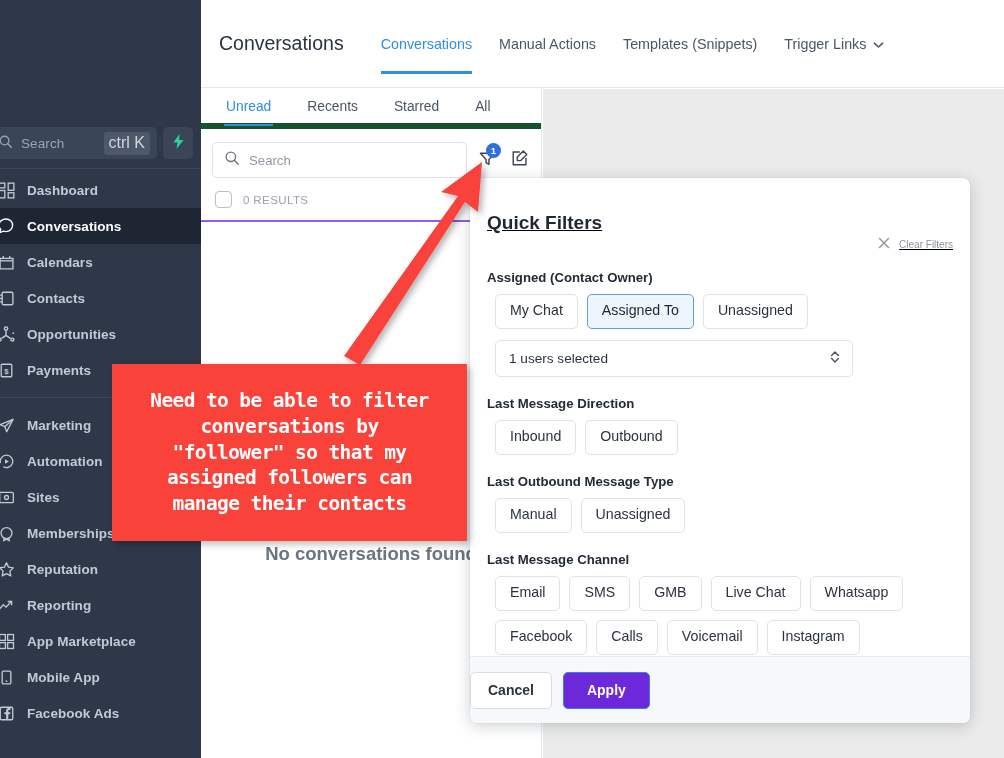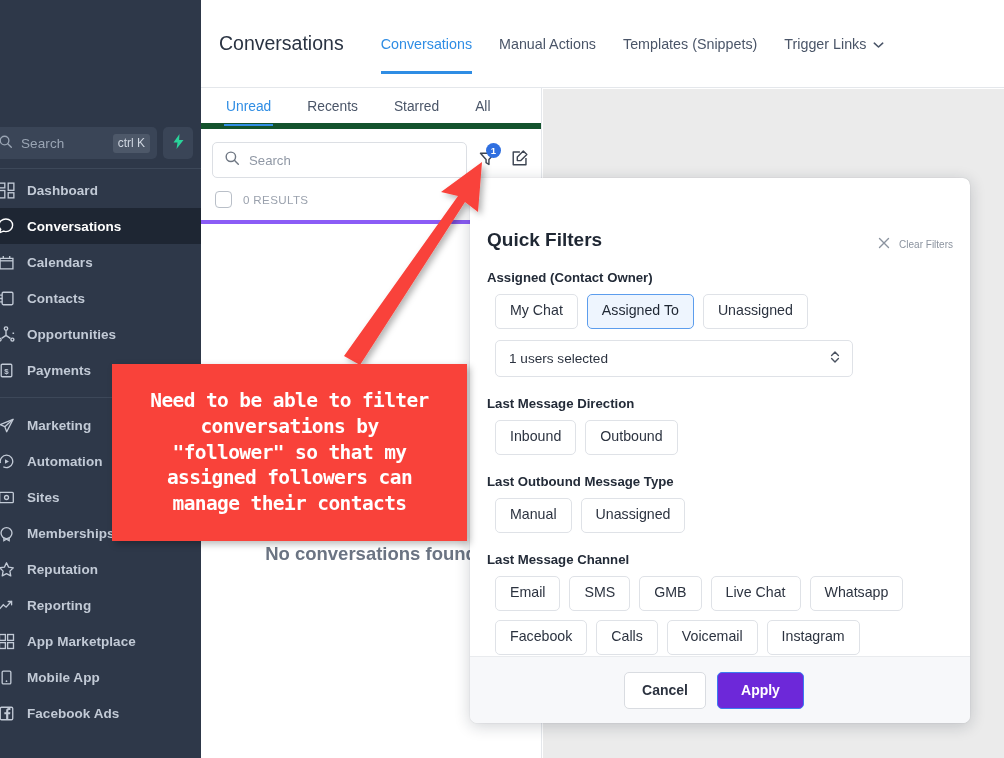--- a/index.html
+++ b/index.html
@@ -33,21 +33,21 @@
     padding: 0 7px 0 8px;
     gap: 8px;
     margin-left: -10px;
   }
   .sb-search .mag { flex: 0 0 auto; display:block; }
   .sb-search .sb-ph {
     flex: 1;
     font-size: 13.5px; color: #9aa5b4; letter-spacing: .1px;
   }
   .ctrlk {
-    font-size: 12px; color: #cfd6e0;
+    font-size: 16px; color: #cfd6e0;
     background: #4d5869; border-radius: 3px;
     padding: 2px 5px 3px; white-space: nowrap;
     font-family: "Liberation Sans", sans-serif;
   }
   .sb-bolt {
     width: 30px; height: 32px; border-radius: 5px;
     background: #3a4557;
     display: flex; align-items: center; justify-content: center;
     flex: 0 0 auto;
   }
@@ -143,21 +143,21 @@
     position: absolute; top: -4px; right: -2px;
     width: 15px; height: 15px; border-radius: 50%;
     background: #2f6fe0; color: #fff;
     font-size: 9.5px; font-weight: 700;
     display: flex; align-items: center; justify-content: center;
     line-height: 1;
   }
   .resultsrow {
     display: flex; align-items: center; gap: 11px;
     padding: 13px 11px 12px 14px;
-    border-bottom: 4px solid #8b5cf6;
+    border-bottom: 2px solid #8b5cf6;
   }
   .cbox {
     width: 17px; height: 17px; border: 1.4px solid #b9bfc8;
     border-radius: 4px; flex: 0 0 auto;
   }
   .results-label {
     font-size: 11.6px; color: #9aa1ad; letter-spacing: .35px;
   }
   .empty {
     position: absolute; left: 0; right: 0; top: 330px;
@@ -179,21 +179,21 @@
   
   .qf {
     position: absolute; left: 470px; top: 178px;
     width: 500px; height: 545px;
     background: #ffffff;
     border-radius: 7px;
     box-shadow: 0 3px 16px rgba(20,28,45,.20), 0 0 1px rgba(20,28,45,.25);
     overflow: hidden;
   }
   .qf-body { padding: 16px 17px 10px 17px; }
-  .qf-head { display: flex; align-items: flex-end; justify-content: space-between; }
+  .qf-head { display: flex; align-items: center; justify-content: space-between; text-decoration: underline; }
   .qf-title { font-size: 19px; font-weight: 700; color: #1f2733; }
   .qf-clear {
     display: flex; align-items: center; gap: 9px;
     font-size: 10px; color: #8b939f;
     padding-top: 4px;
     margin-top: 39px;
   }
   .qf-sect-label {
     font-size: 13.2px; font-weight: 700; color: #232b38;
     margin-top: 19px; margin-bottom: 9px;
@@ -213,21 +213,21 @@
     margin: 11px 0 4px 8px;
     height: 37px; width: 358px;
     border: 1px solid #dfe2e7; border-radius: 5px;
     display: flex; align-items: center; justify-content: space-between;
     padding: 0 11px 0 13px;
     font-size: 13.6px; color: #2c3340;
   }
   .qf-foot {
     position: absolute; left: 0; right: 0; bottom: 0; height: 67px;
     background: #f7f8fa; border-top: 1px solid #e9ebee;
-    display: flex; align-items: center; justify-content: center;
+    display: flex; align-items: center; justify-content: flex-start;
     gap: 11px; padding-right: 12px; margin-top: 18px;
   }
   .btn-cancel {
     border: 1px solid #d9dce1; border-radius: 5px; background: #fff;
     padding: 9px 17px 10px; font-size: 14px; color: #2c3340; font-weight: 700;
   }
   .btn-apply {
     border: 1px solid #3b7df0; border-radius: 5px; background: #6d28d9;
     padding: 9px 23px 10px; font-size: 14px; color: #ffffff; font-weight: 700;
   }

